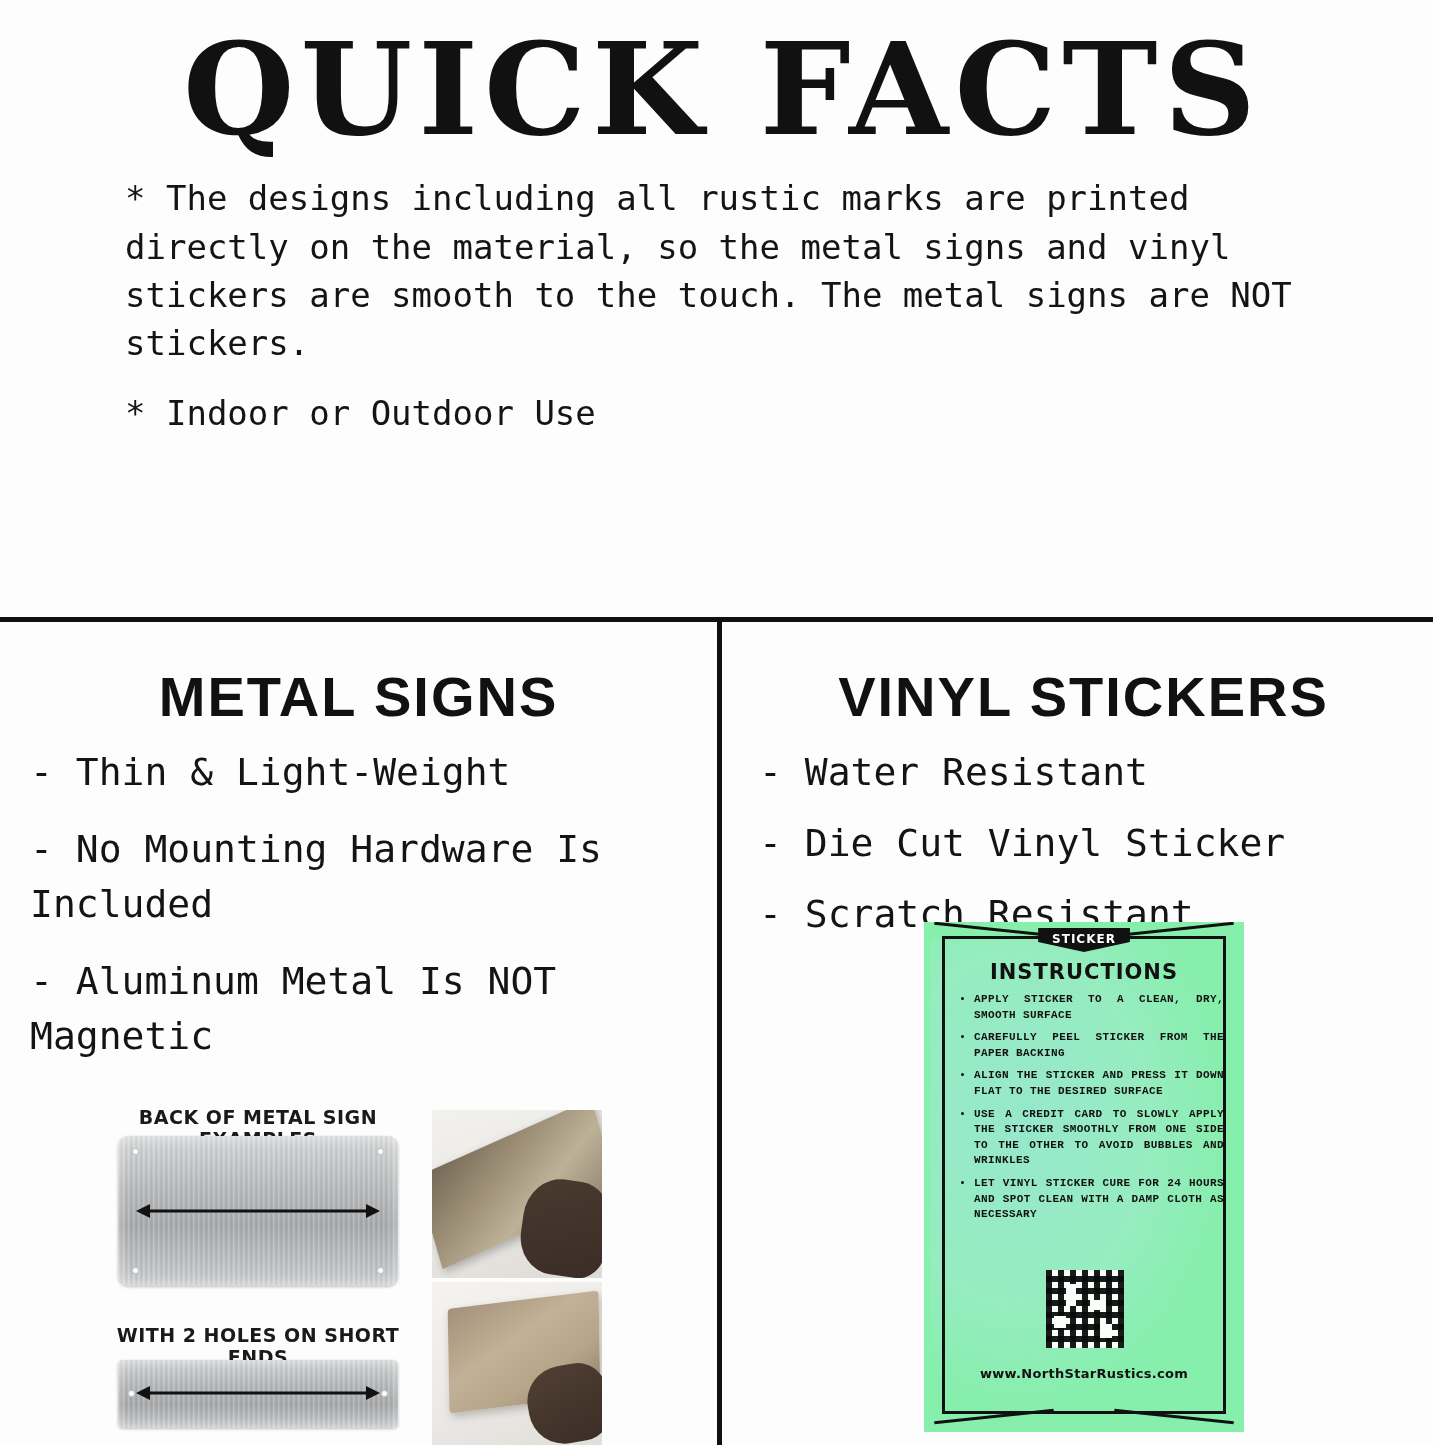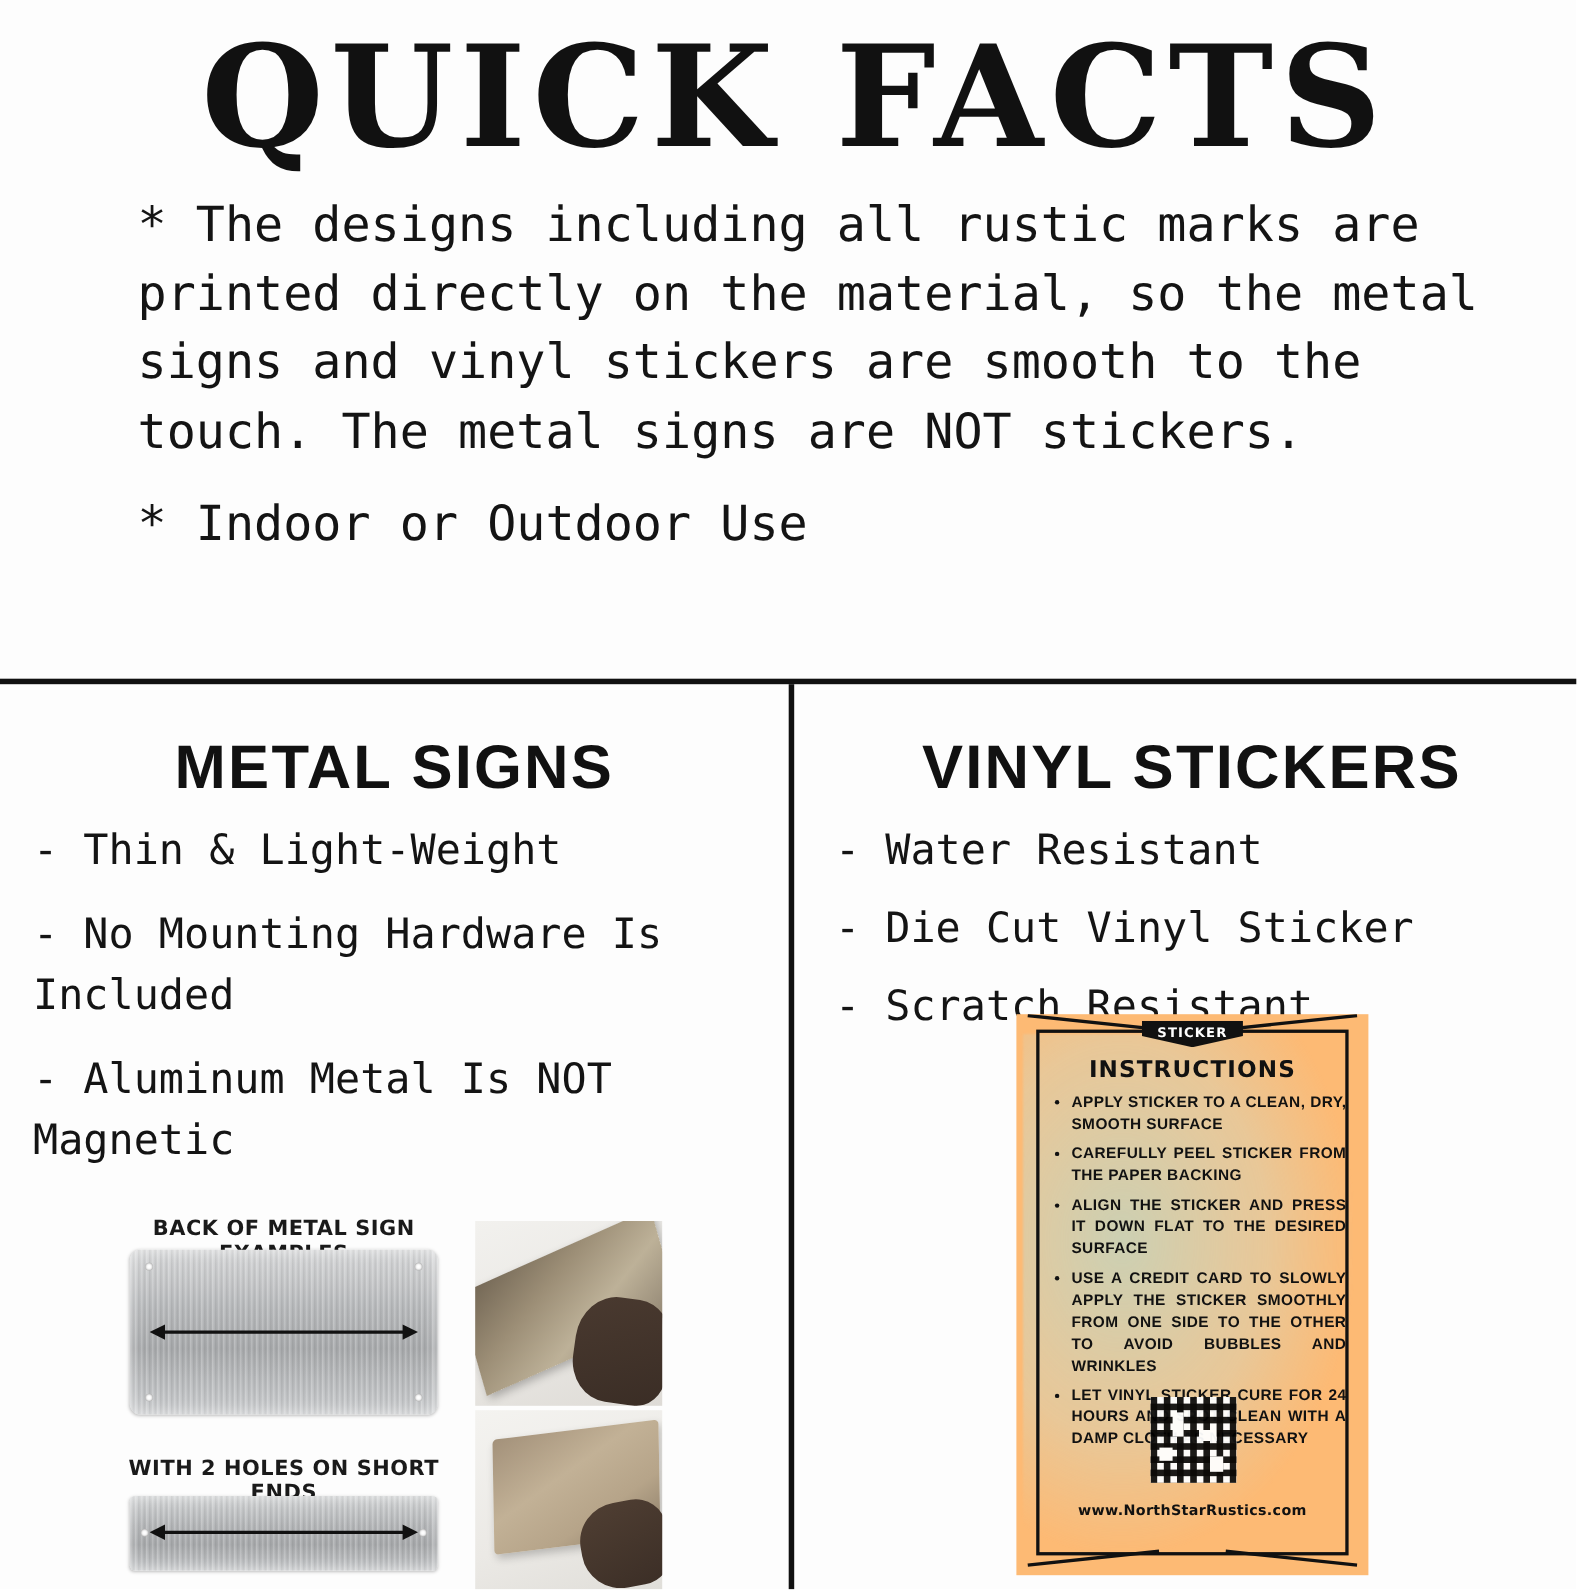--- a/index.html
+++ b/index.html
@@ -39,21 +39,21 @@
     margin: 22px 0 0 0;
     color: #111111;
     white-space: nowrap;
   }
   .facts-list {
     margin: 18px 0 0 0;
     padding: 0 100px 0 125px;
   }
   .fact {
     font-family: "DejaVu Sans Mono", monospace;
-    font-size: 44px;
+    font-size: 34px;
     line-height: 1.42;
     color: #141414;
     margin-bottom: 22px;
     letter-spacing: 0px;
   }
   .fact.small-gap { margin-bottom: 18px; }
 
   
   .columns {
     position: absolute;
@@ -199,21 +199,21 @@
     transform: rotate(-10deg);
   }
 
   
   .sticker-card {
     position: absolute;
     left: 202px;
     top: 300px;
     width: 320px;
     height: 510px;
-    background: #fdba74;
+    background: #86efac;
     overflow: hidden;
   }
   .sticker-wash {
     position: absolute;
     left: 6px; top: 18px;
     width: 300px; height: 470px;
     background: radial-gradient(ellipse at 30% 40%, rgba(164,226,231,0.55) 0%, rgba(188,231,235,0.30) 45%, rgba(255,255,255,0) 72%);
     filter: blur(1px);
   }
   .sticker-frame {
@@ -256,23 +256,23 @@
   .sticker-steps {
     position: absolute;
     left: 34px;
     top: 70px;
     width: 250px;
     margin: 0;
     padding: 0 0 0 16px;
     list-style: disc;
   }
   .sticker-steps li {
-    font-family: Liberation Sans, sans-serif;
-    font-weight: bold;
-    font-size: 14px;
+    font-family: Liberation Mono, monospace;
+    font-weight: bold;
+    font-size: 11px;
     line-height: 1.42;
     letter-spacing: 0.4px;
     color: #111111;
     margin-bottom: 7px;
     text-align: justify;
   }
   .qr {
     position: absolute;
     left: 122px;
     top: 348px;

